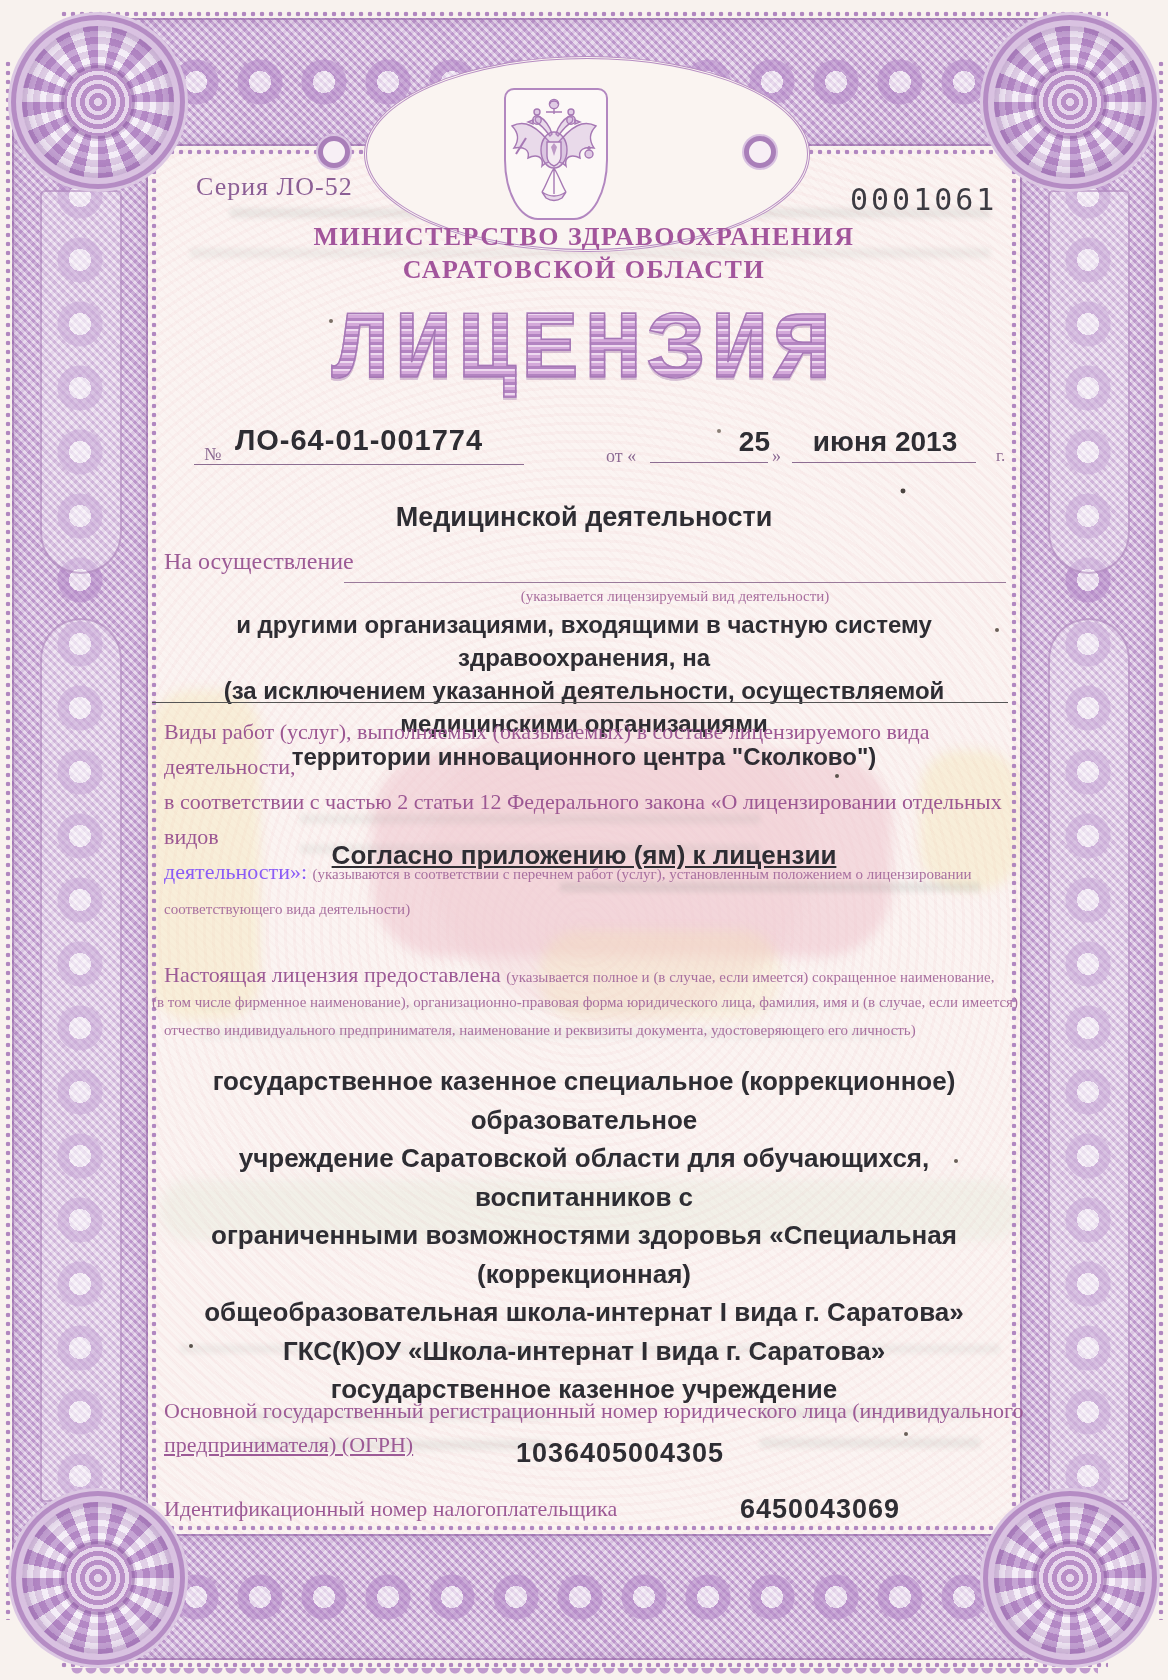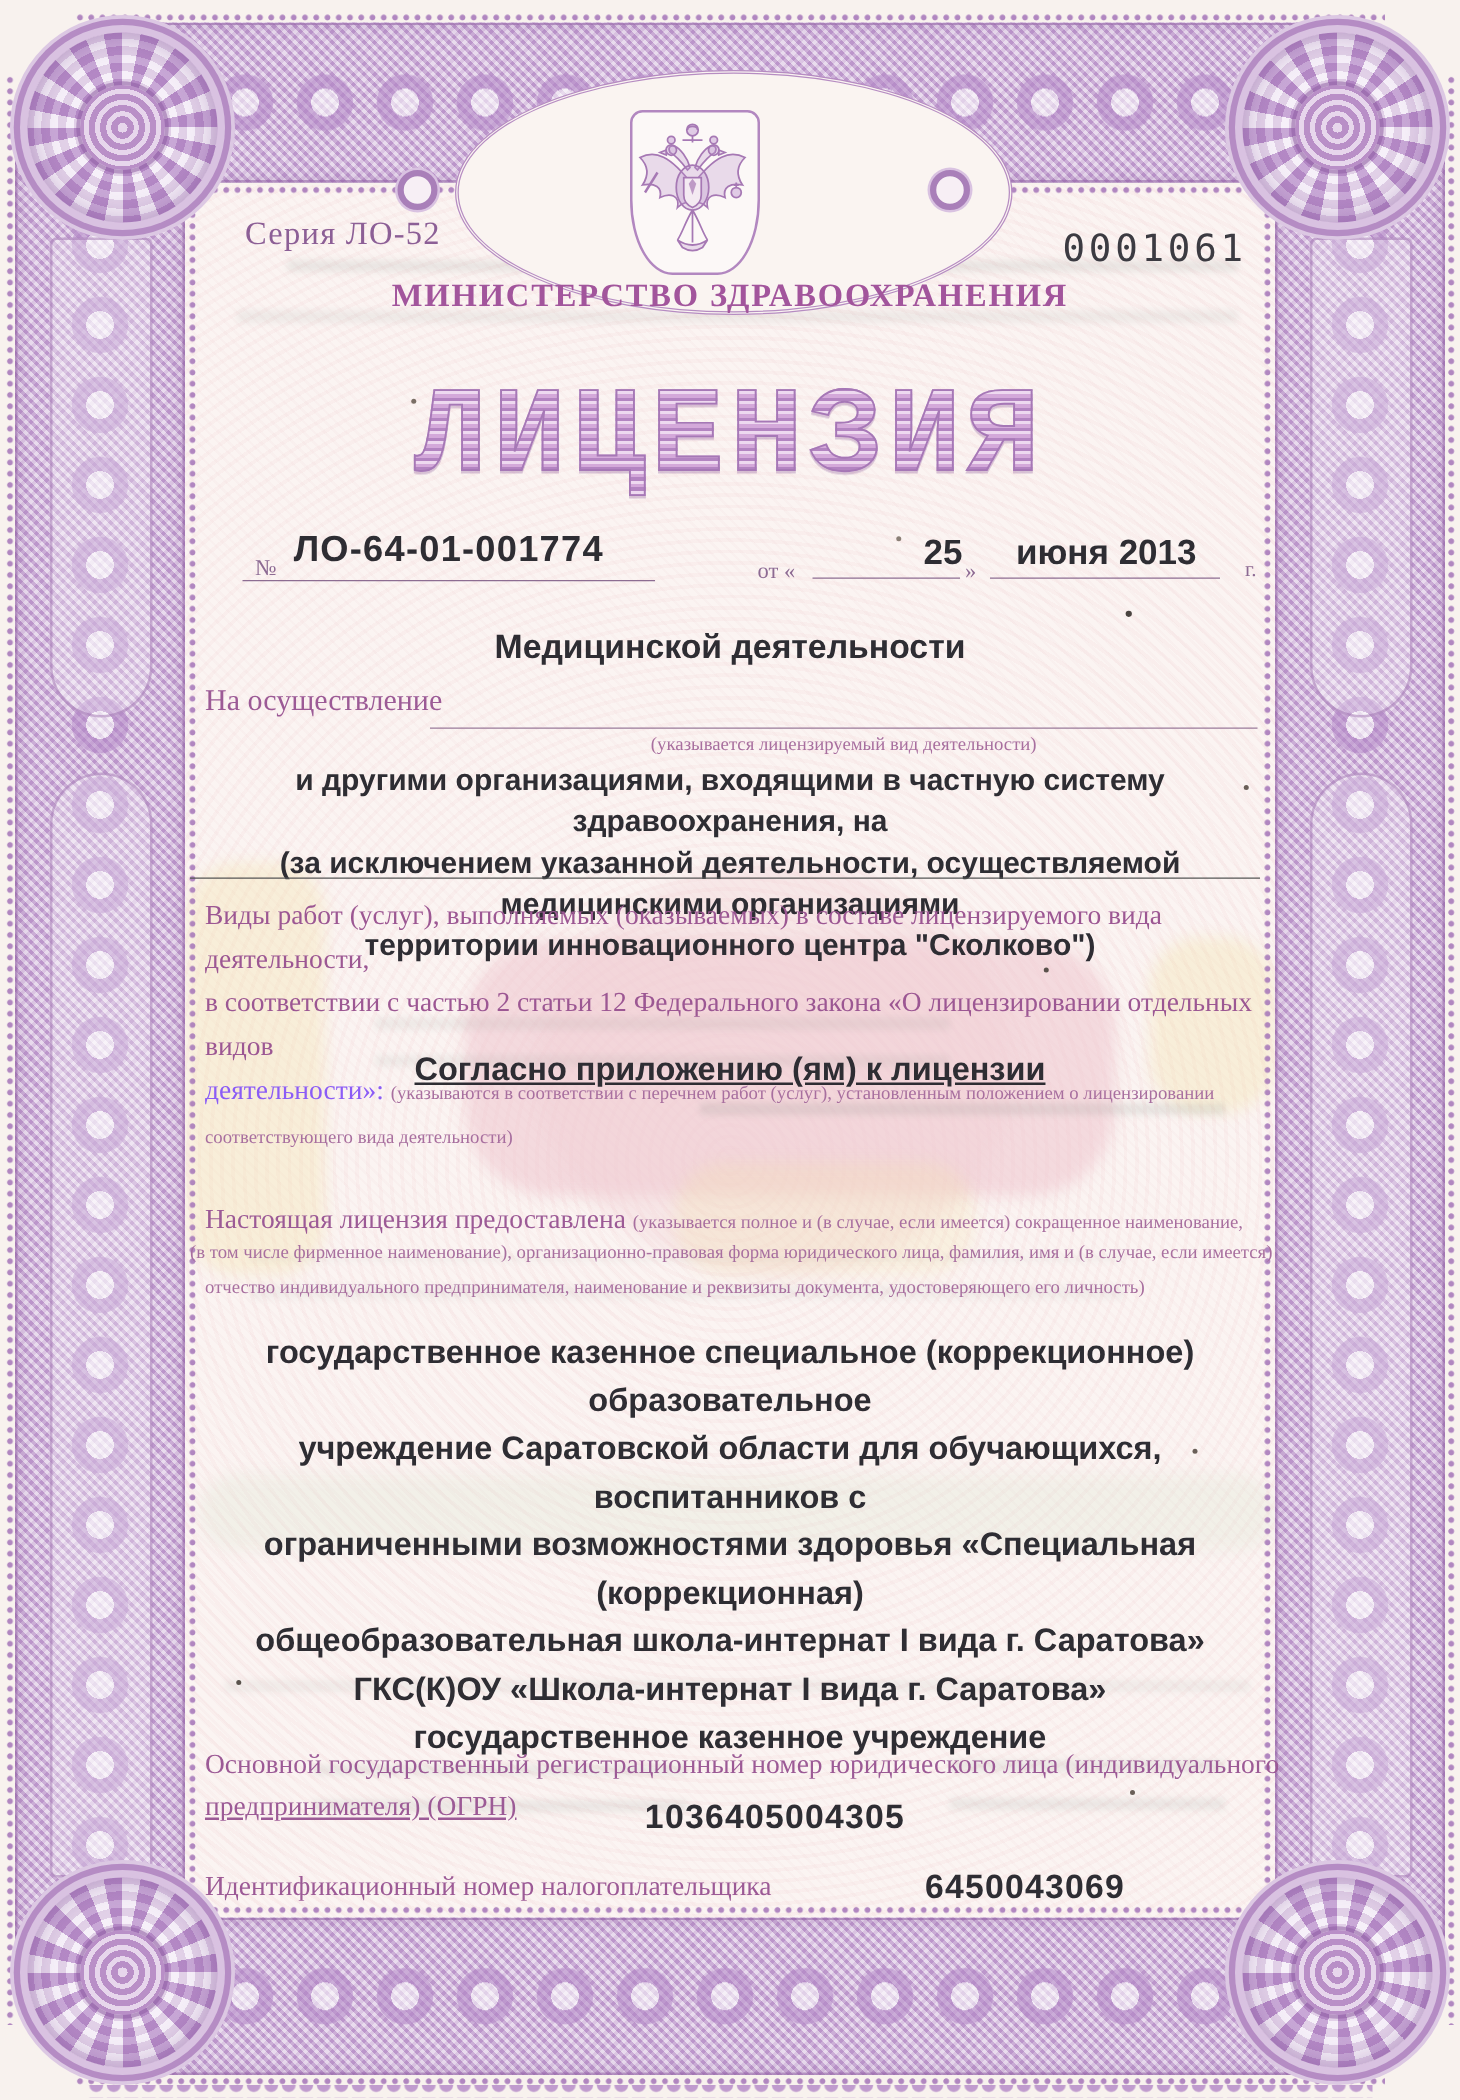--- a/index.html
+++ b/index.html
@@ -228,20 +228,21 @@
       </g>
     </svg>
   </div>
 
   <div class="content">
 
     <div class="abs series">Серия ЛО-52</div>
     <div class="abs form-number">0001061</div>
     <div class="abs center ministry">
       <div>МИНИСТЕРСТВО  ЗДРАВООХРАНЕНИЯ</div>
+      <div>САРАТОВСКОЙ  ОБЛАСТИ</div>
     </div>
     <div class="abs center title">ЛИЦЕНЗИЯ</div>
 
     <div class="abs num-sign">№</div>
     <div class="abs lic-num ink">ЛО-64-01-001774</div>
     <div class="rule r-num"></div>
     <div class="abs from-label">от «</div>
     <div class="abs day ink">25</div>
     <div class="rule r-day"></div>
     <div class="abs close-quote">»</div>

